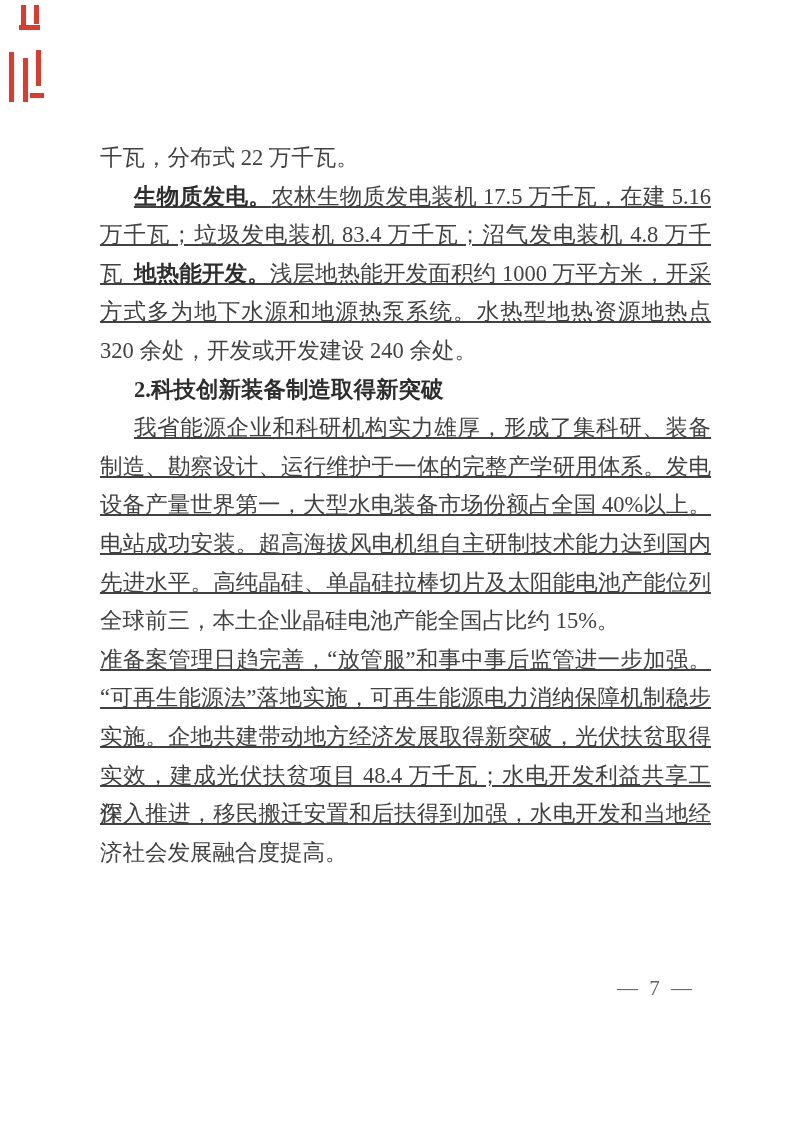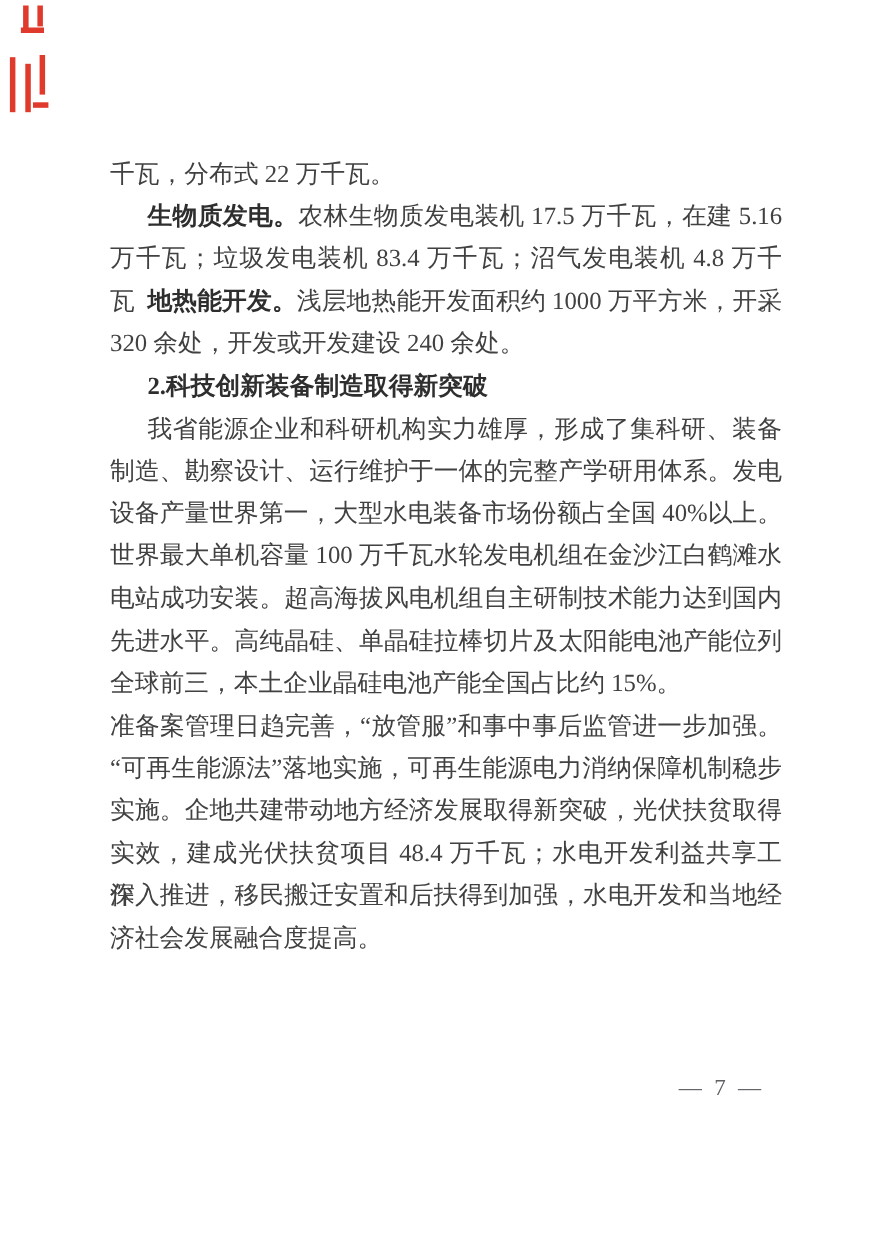--- a/index.html
+++ b/index.html
@@ -33,20 +33,21 @@
     height: 38.6px;
     line-height: 38.6px;
     font-size: 22.5px;
     color: #414141;
     white-space: nowrap;
   }
   .line.justify {
     white-space: normal;
     text-align: justify;
     text-align-last: justify;
+    text-decoration: underline;
   }
   .line.indent {
     text-indent: 34px;
   }
   .seg.bold {
     font-weight: bold;
     color: #2e2e2e;
     text-align: center;
   }
   .page-number {
@@ -74,26 +75,26 @@
       <rect x="36" y="50" width="5" height="36"></rect>
       <rect x="30" y="93" width="14" height="5"></rect>
     </g>
   </svg>
 
   <div class="body-text">
       <div class="line"><span class="seg">千瓦，分布式 22 万千瓦。</span></div>
       <div class="line indent justify"><span class="seg bold">生物质发电。</span><span class="seg">农林生物质发电装机 17.5 万千瓦，在建 5.16</span></div>
       <div class="line justify"><span class="seg">万千瓦；垃圾发电装机 83.4 万千瓦；沼气发电装机 4.8 万千瓦。</span></div>
       <div class="line indent justify"><span class="seg bold">地热能开发。</span><span class="seg">浅层地热能开发面积约 1000 万平方米，开采</span></div>
+      <div class="line justify"><span class="seg">方式多为地下水源和地源热泵系统。水热型地热资源地热点</span></div>
       <div class="line"><span class="seg">320 余处，开发或开发建设 240 余处。</span></div>
       <div class="line indent"><span class="seg bold">2.科技创新装备制造取得新突破</span></div>
       <div class="line indent justify"><span class="seg">我省能源企业和科研机构实力雄厚，形成了集科研、装备</span></div>
       <div class="line justify"><span class="seg">制造、勘察设计、运行维护于一体的完整产学研用体系。发电</span></div>
       <div class="line justify"><span class="seg">设备产量世界第一，大型水电装备市场份额占全国 40%以上。</span></div>
-      <div class="line justify"><span class="seg">世界最大单机容量 100 万千瓦水轮发电机组在金沙江白鹤滩水</span></div>
       <div class="line justify"><span class="seg">电站成功安装。超高海拔风电机组自主研制技术能力达到国内</span></div>
       <div class="line justify"><span class="seg">先进水平。高纯晶硅、单晶硅拉棒切片及太阳能电池产能位列</span></div>
       <div class="line"><span class="seg">全球前三，本土企业晶硅电池产能全国占比约 15%。</span></div>
       <div class="line justify"><span class="seg">准备案管理日趋完善，“放管服”和事中事后监管进一步加强。</span></div>
       <div class="line justify"><span class="seg">“可再生能源法”落地实施，可再生能源电力消纳保障机制稳步</span></div>
       <div class="line justify"><span class="seg">实施。企地共建带动地方经济发展取得新突破，光伏扶贫取得</span></div>
       <div class="line justify"><span class="seg">实效，建成光伏扶贫项目 48.4 万千瓦；水电开发利益共享工作</span></div>
       <div class="line justify"><span class="seg">深入推进，移民搬迁安置和后扶得到加强，水电开发和当地经</span></div>
       <div class="line"><span class="seg">济社会发展融合度提高。</span></div>
     </div>

